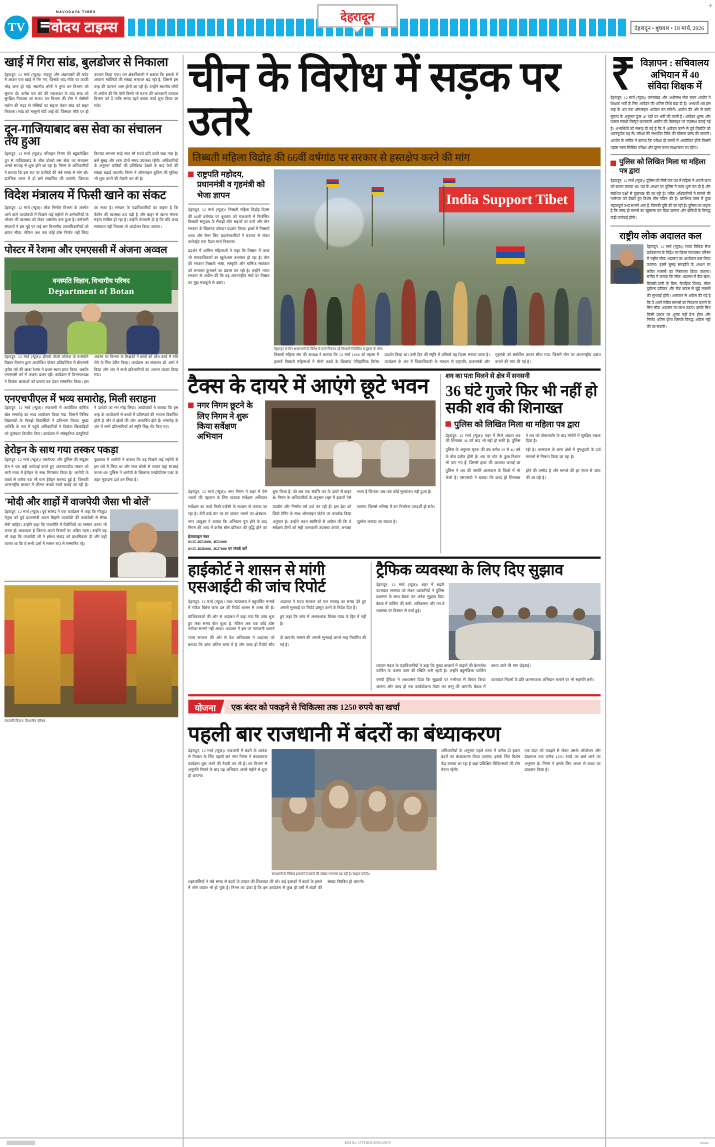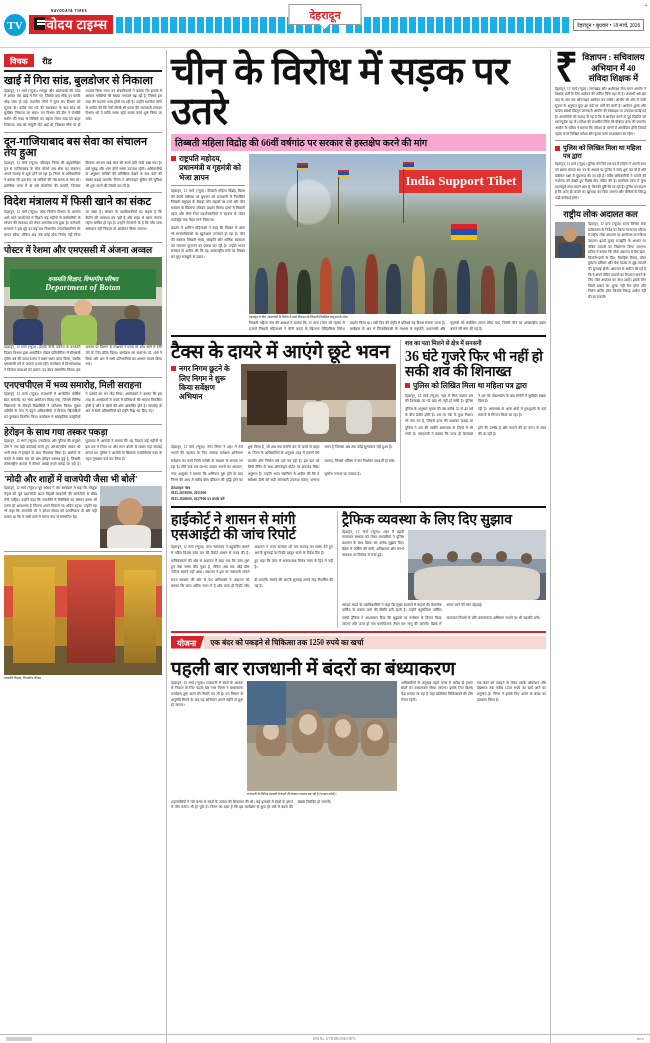--- a/index.html
+++ b/index.html
@@ -118,23 +118,23 @@
     line-height: 1.05;
     margin: 2px 0 2px;
   }
   .hl-xl { font-size: 38px; letter-spacing: -0.5px; }
   .hl-lg { font-size: 19px; }
   .hl-md { font-size: 14px; }
   .hl-sm { font-size: 11px; }
   .hl-xs { font-size: 9px; }
 
   .subhead {
-    background: #f9a8d4;
-    font-family: "Liberation Serif", serif;
-    font-weight: bold; font-size: 9.5px; color: #111;
+    background: #a16207;
+    font-family: "Liberation Serif", serif;
+    font-weight: normal; font-size: 9.5px; color: #111;
     padding: 2px 4px; margin: 2px 0 3px;
   }
 
   .rule-th { border-top: 2px solid #111; margin: 3px 0; }
   .rule-tn { border-top: 1px solid #999; margin: 3px 0; }
   .rule-red{ border-top: 2px solid #d8232a; margin: 3px 0; }
 
   .body-text {
     font-size: 3.55px;
     line-height: 1.62;
@@ -191,21 +191,21 @@
   .monkey { position:absolute; background:#9c8166; border-radius:48% 48% 30% 30%; }
   .monkey::after{ content:""; position:absolute; left:22%; top:12%; width:56%; height:46%;
     background:#d8c3ab; border-radius:50%; }
 
   
   .ph-office { height: 78px;
     background: linear-gradient(to bottom,#6d5a48 0 46%, #cfc2ae 46% 68%, #8a7b68 68% 100%); }
   .ph-meeting { height: 70px;
     background: linear-gradient(to bottom,#c9cfd6 0 42%, #8d99a6 42% 62%, #5d6770 62% 100%); }
   .ph-group { height: 88px;
-    background: linear-gradient(to bottom,#4f7f4a 0 34%, #d6d2c6 34% 56%, #7d7a6e 56% 100%); font-style: italic; }
+    background: linear-gradient(to bottom,#4f7f4a 0 34%, #d6d2c6 34% 56%, #7d7a6e 56% 100%); }
   .ph-portrait { height: 72px;
     background: linear-gradient(to bottom,#b9c4cc 0 32%, #7f7163 32% 70%, #4d453b 70% 100%); }
   .ph-temple { height: 120px;
     background: linear-gradient(to bottom,#cfa23a 0 26%, #d94f3d 26% 52%, #b8882c 52% 76%, #6b5a33 76% 100%); }
   .ph-thumb { height: 40px; width: 40px;
     background: linear-gradient(to bottom,#9aa3ab 0 40%, #5b5247 40% 100%); }
 
   .ph-green-banner{
     position:absolute; left:4%; right:4%; top:14%; height:34%;
     background:#2f7d3a; color:#fff;
@@ -274,24 +274,20 @@
     <div class="edition-plate">देहरादून</div>
     <div class="bar-strip"></div>
     <div class="dateline">देहरादून • बुधवार • 18 मार्च, 2026</div>
     <div class="plus-mark">+</div>
   </div>
 
   <div class="grid">
 
     <div class="col-left">
 
-      <div class="kicker-row">
-        <span class="kicker">विचक</span>
-        <span class="kicker-sub">रीड</span>
-      </div>
 
       <h2 class="hl hl-sm">खाई में गिरा सांड, बुलडोजर से निकाला</h2>
       <div class="body-text cols2">देहरादून, 12 मार्च (न्यूज)। रायपुर और अंडरपासों की चपेट में आकर एक खाई में गिर गए, जिसके बाद मौके पर काफी भीड़ जमा हो गई। स्थानीय लोगों ने तुरंत वन विभाग को सूचना दी। करीब चार घंटे की मशक्कत के बाद सांड को सुरक्षित निकाला जा सका। वन विभाग की टीम ने जेसीबी मशीन की मदद से रस्सियों का सहारा लेकर सांड को बाहर निकाला। सांड को मामूली चोटें आई थीं, जिसका मौके पर ही उपचार किया गया। वन क्षेत्राधिकारी ने बताया कि इलाके में आवारा मवेशियों की संख्या लगातार बढ़ रही है, जिससे इस तरह की घटनाएं आम होती जा रही हैं। उन्होंने स्थानीय लोगों से अपील की कि ऐसी किसी भी घटना की जानकारी तत्काल विभाग को दें ताकि समय रहते बचाव कार्य शुरू किया जा सके।</div>
       <div class="rule-tn"></div>
 
       <h2 class="hl hl-sm">दून-गाजियाबाद बस सेवा का संचालन तय हुआ</h2>
       <div class="body-text cols2">देहरादून, 12 मार्च (न्यूज)। परिवहन निगम की बहुप्रतीक्षित दून से गाजियाबाद के बीच वोल्वो बस सेवा का संचालन अगले सप्ताह से शुरू होने जा रहा है। निगम के अधिकारियों ने बताया कि इस रूट पर यात्रियों की लंबे समय से मांग थी। प्रारंभिक चरण में दो बसें संचालित की जाएंगी, जिनका किराया लगभग साढ़े सात सौ रुपये प्रति यात्री रखा गया है। बसें सुबह और शाम दोनों समय उपलब्ध रहेंगी। अधिकारियों के अनुसार यात्रियों की प्रतिक्रिया देखने के बाद फेरों की संख्या बढ़ाई जाएगी। निगम ने ऑनलाइन बुकिंग की सुविधा भी शुरू करने की तैयारी कर ली है।</div>
       <div class="rule-tn"></div>
 
       <h2 class="hl hl-sm">विदेश मंत्रालय में फिसी खाने का संकट</h2>

